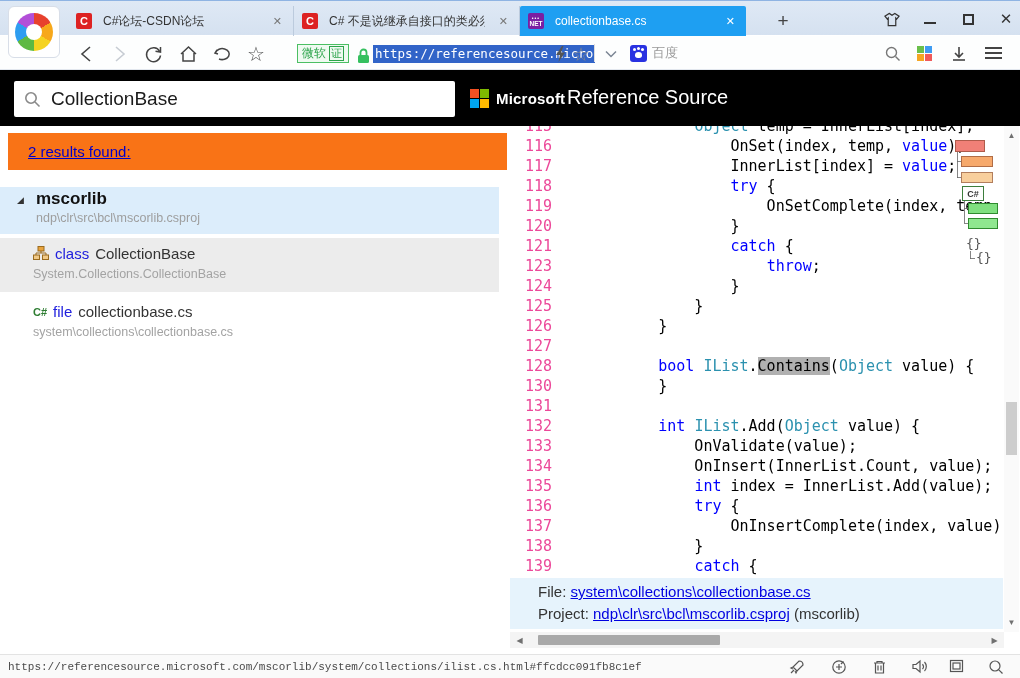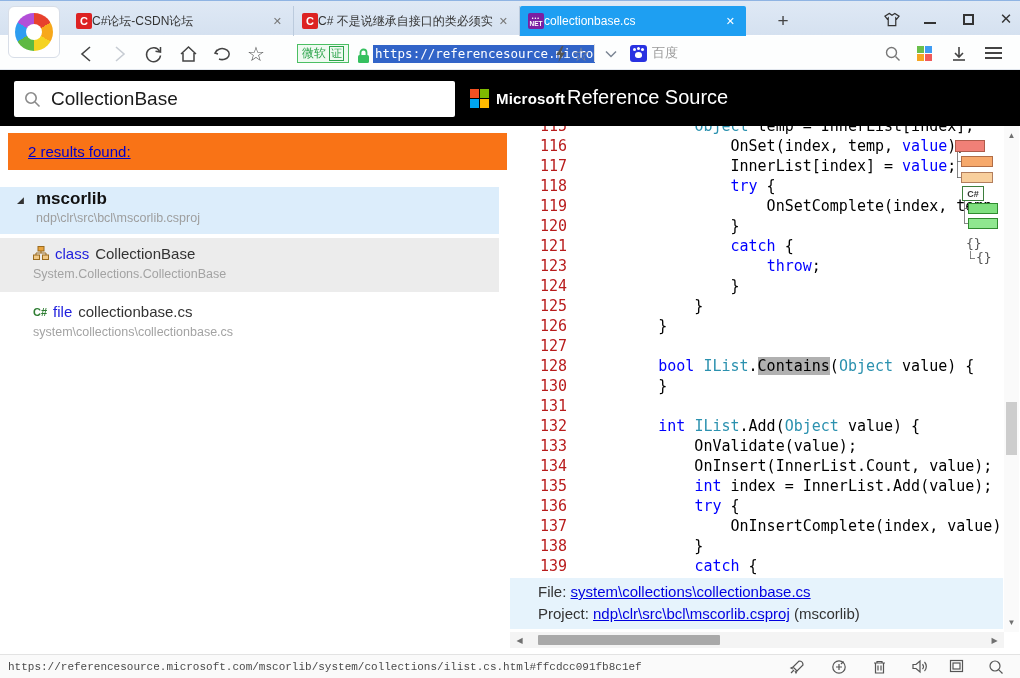--- a/index.html
+++ b/index.html
@@ -11,21 +11,21 @@
     background:linear-gradient(#dfe9f5,#d5e1f0); border-top:1px solid #8fb4e3; }
   .applogo { position:absolute; left:8px; top:5px; width:52px; height:52px; background:#fff;
     border:1px solid #d8dee8; border-radius:6px; z-index:30; display:flex; align-items:center; justify-content:center; }
   .swirl { width:38px; height:38px; border-radius:50%;
     background:conic-gradient(#e7412d 0 60deg,#f7a81b 60deg 120deg,#f5d321 120deg 180deg,#5eb943 180deg 240deg,#2e9df0 240deg 300deg,#b24fd8 300deg 360deg); position:relative; }
   .swirl:after { content:""; position:absolute; left:11px; top:11px; width:16px; height:16px; background:#fff; border-radius:50%; }
   .tabs { position:absolute; left:68px; top:5px; height:30px; display:flex; }
   .tab { width:226px; height:30px; display:flex; align-items:center; padding:0 8px; font-size:12px; color:#333;
     border-right:1px solid #bccbdd; position:relative; }
   .tab.active { background:#1e9ff2; color:#fff; border-right:none; border-radius:2px 2px 0 0; }
-  .tab .title { flex:1; overflow:hidden; white-space:nowrap; margin:0 0; }
+  .tab .title { flex:1; overflow:hidden; white-space:nowrap; margin:0 11px; }
   .tab .close { font-size:11px; color:#777; padding:0 3px; }
   .tab.active .close { color:#fff; }
   .favicon { width:16px; height:16px; flex:none; display:flex; align-items:center; justify-content:center; }
   .fav-csdn { background:#d22; color:#fff; font-weight:bold; font-size:11px; border-radius:2px; }
   .fav-dotnet { background:#7b1fa2; color:#fff; font-weight:bold; font-size:6.5px; border-radius:2px; flex-direction:column; line-height:5px; }
   .fav-dotnet .dots { letter-spacing:1px; font-size:5px; }
   .newtab { position:absolute; left:770px; top:5px; width:26px; height:30px; font-size:19px; color:#444;
     display:flex; align-items:center; justify-content:center; font-weight:300; }
   .wbtns { position:absolute; right:6px; top:4px; height:28px; display:flex; align-items:center; gap:22px; color:#333; }
   .wbtn { width:16px; height:16px; display:flex; align-items:center; justify-content:center; }
@@ -76,21 +76,21 @@
   .row.sel { background:#ececec; }
   .row .main { position:absolute; left:33px; top:7px; font-size:15px; color:#333; display:flex; align-items:center; gap:6px; }
   .row .kind { color:#2020dd; }
   .row .sub { position:absolute; left:33px; top:29px; font-size:12.5px; color:#a3a3a3; }
   .csico { color:#2e7d32; font-weight:bold; font-size:11px; }
 
   
   .codepanel { position:absolute; left:510px; top:126px; width:510px; height:522px; background:#fff; overflow:hidden; }
   #code-lines { position:absolute; left:0; top:-10px; width:510px; }
   .cline { display:flex; height:20px; font-family:"DejaVu Sans Mono", monospace; font-size:15px; line-height:20px; white-space:pre; }
-  .ln { width:57px; text-align:right; color:#b91c1c; flex:none; }
+  .ln { width:57px; text-align:center; color:#ec4899; flex:none; }
   .ct { margin-left:19px; color:#000; }
   .seg-k { color:#0000ff; }
   .seg-t { color:#2b91af; }
   .seg-h { background:#b0b0b0; }
 
   
   .ovr { position:absolute; z-index:5; }
   .blockico { position:absolute; border:1px solid rgba(120,60,40,.55); }
   .treeline { position:absolute; background:#666; opacity:.8; }
   .cshbox { position:absolute; border:1.5px solid #3c7d3c; background:#fdfdfd; color:#333; font-size:9px; font-weight:bold;

